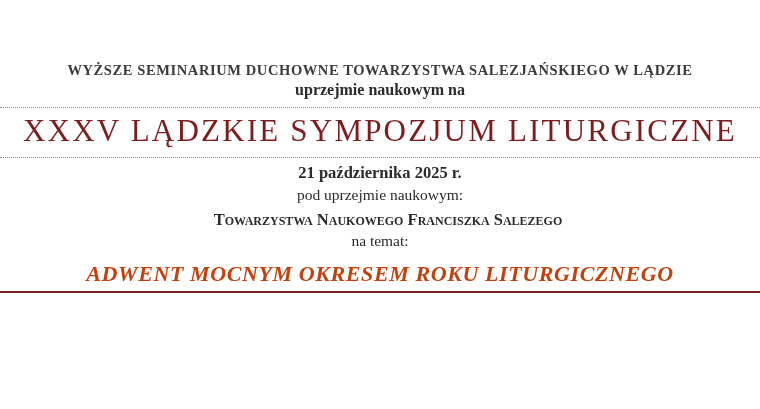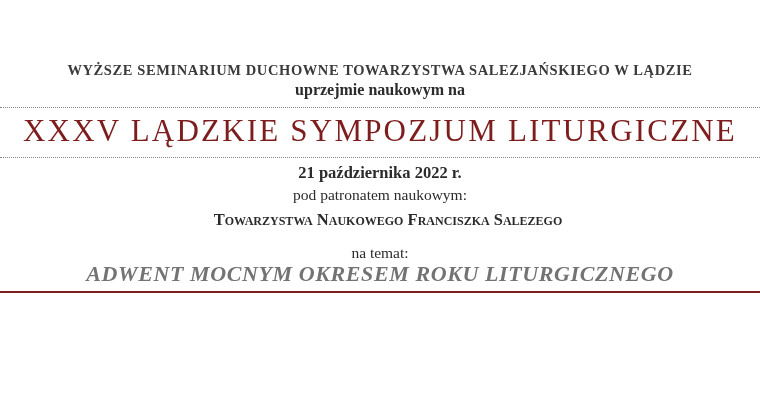--- a/index.html
+++ b/index.html
@@ -105,41 +105,41 @@
     font-family: "Liberation Serif", serif;
     font-variant: small-caps;
     font-weight: bold;
     font-size: 16.5px;
     color: #2b2b2b;
     margin-left: 8px;
   }
 
   .line-topic-label {
     position: absolute;
-    top: 244px;
+    top: 232px;
     left: 0;
     width: 760px;
     text-align: center;
     font-family: "Liberation Serif", serif;
     font-size: 15.5px;
     color: #2b2b2b;
   }
 
   .line-topic {
     position: absolute;
     top: 261px;
     left: 0;
     width: 760px;
     text-align: center;
     font-family: "Liberation Serif", serif;
     font-style: italic;
     font-weight: bold;
     font-size: 22px;
     letter-spacing: 0.6px;
-    color: #737373;
+    color: #c2410c;
     white-space: nowrap;
   }
 
   .rule-solid {
     position: absolute;
     top: 291px;
     left: 0;
     width: 760px;
     height: 0;
     border-top: 2px solid #7d1d1d;
@@ -153,23 +153,23 @@
   <div class="line-institution">WYŻSZE SEMINARIUM DUCHOWNE TOWARZYSTWA SALEZJAŃSKIEGO W LĄDZIE</div>
 
   <div class="line-invite">uprzejmie naukowym na</div>
 
   <div class="rule-dotted top"></div>
 
   <div class="title-main">XXXV LĄDZKIE SYMPOZJUM LITURGICZNE</div>
 
   <div class="rule-dotted bottom"></div>
 
-  <div class="line-date">21 października 2022 r.</div>
+  <div class="line-date">21 października 2025 r.</div>
 
-  <div class="line-patron-label">pod patronatem naukowym:</div>
+  <div class="line-patron-label">pod uprzejmie naukowym:</div>
 
   <div class="line-patron-name">Towarzystwa Naukowego Franciszka Salezego</div>
 
   <div class="line-topic-label">na temat:</div>
 
   <div class="line-topic">ADWENT MOCNYM OKRESEM ROKU LITURGICZNEGO</div>
 
   <div class="rule-solid"></div>
 
 </div>

